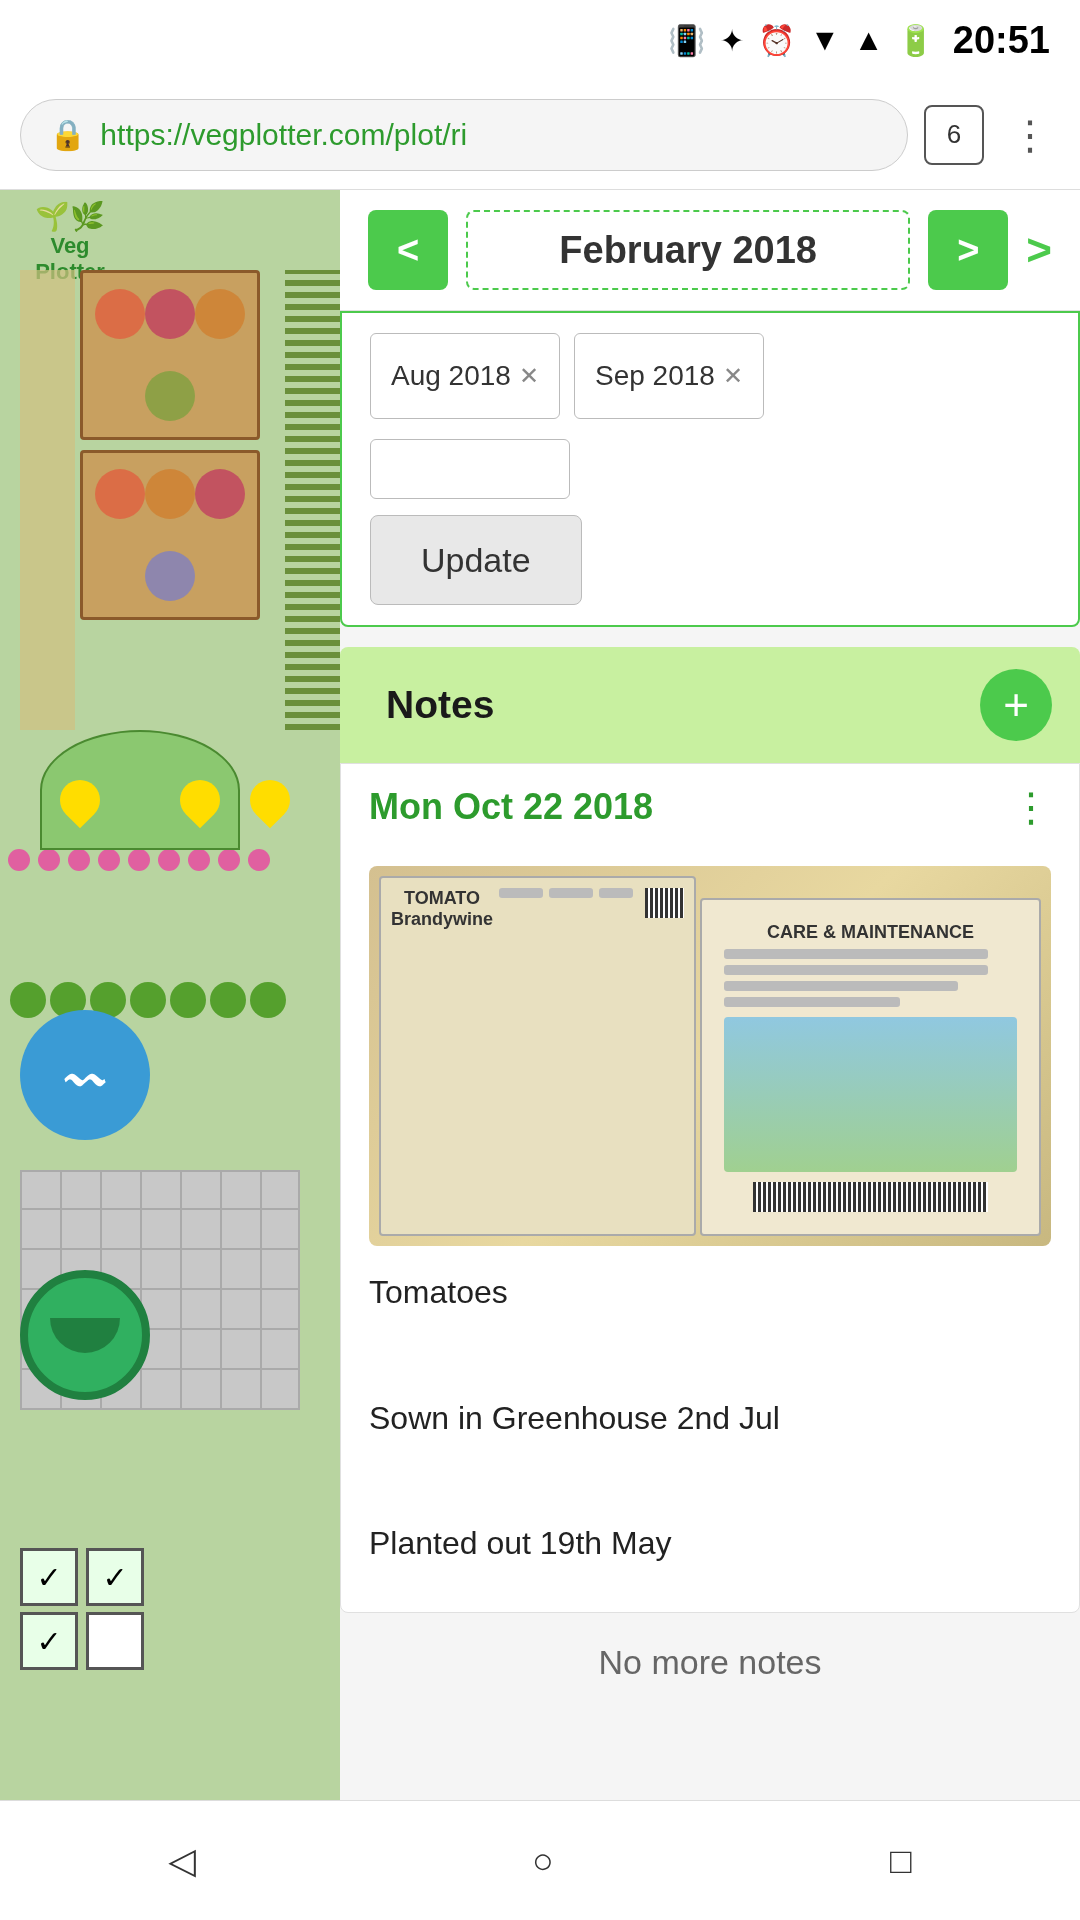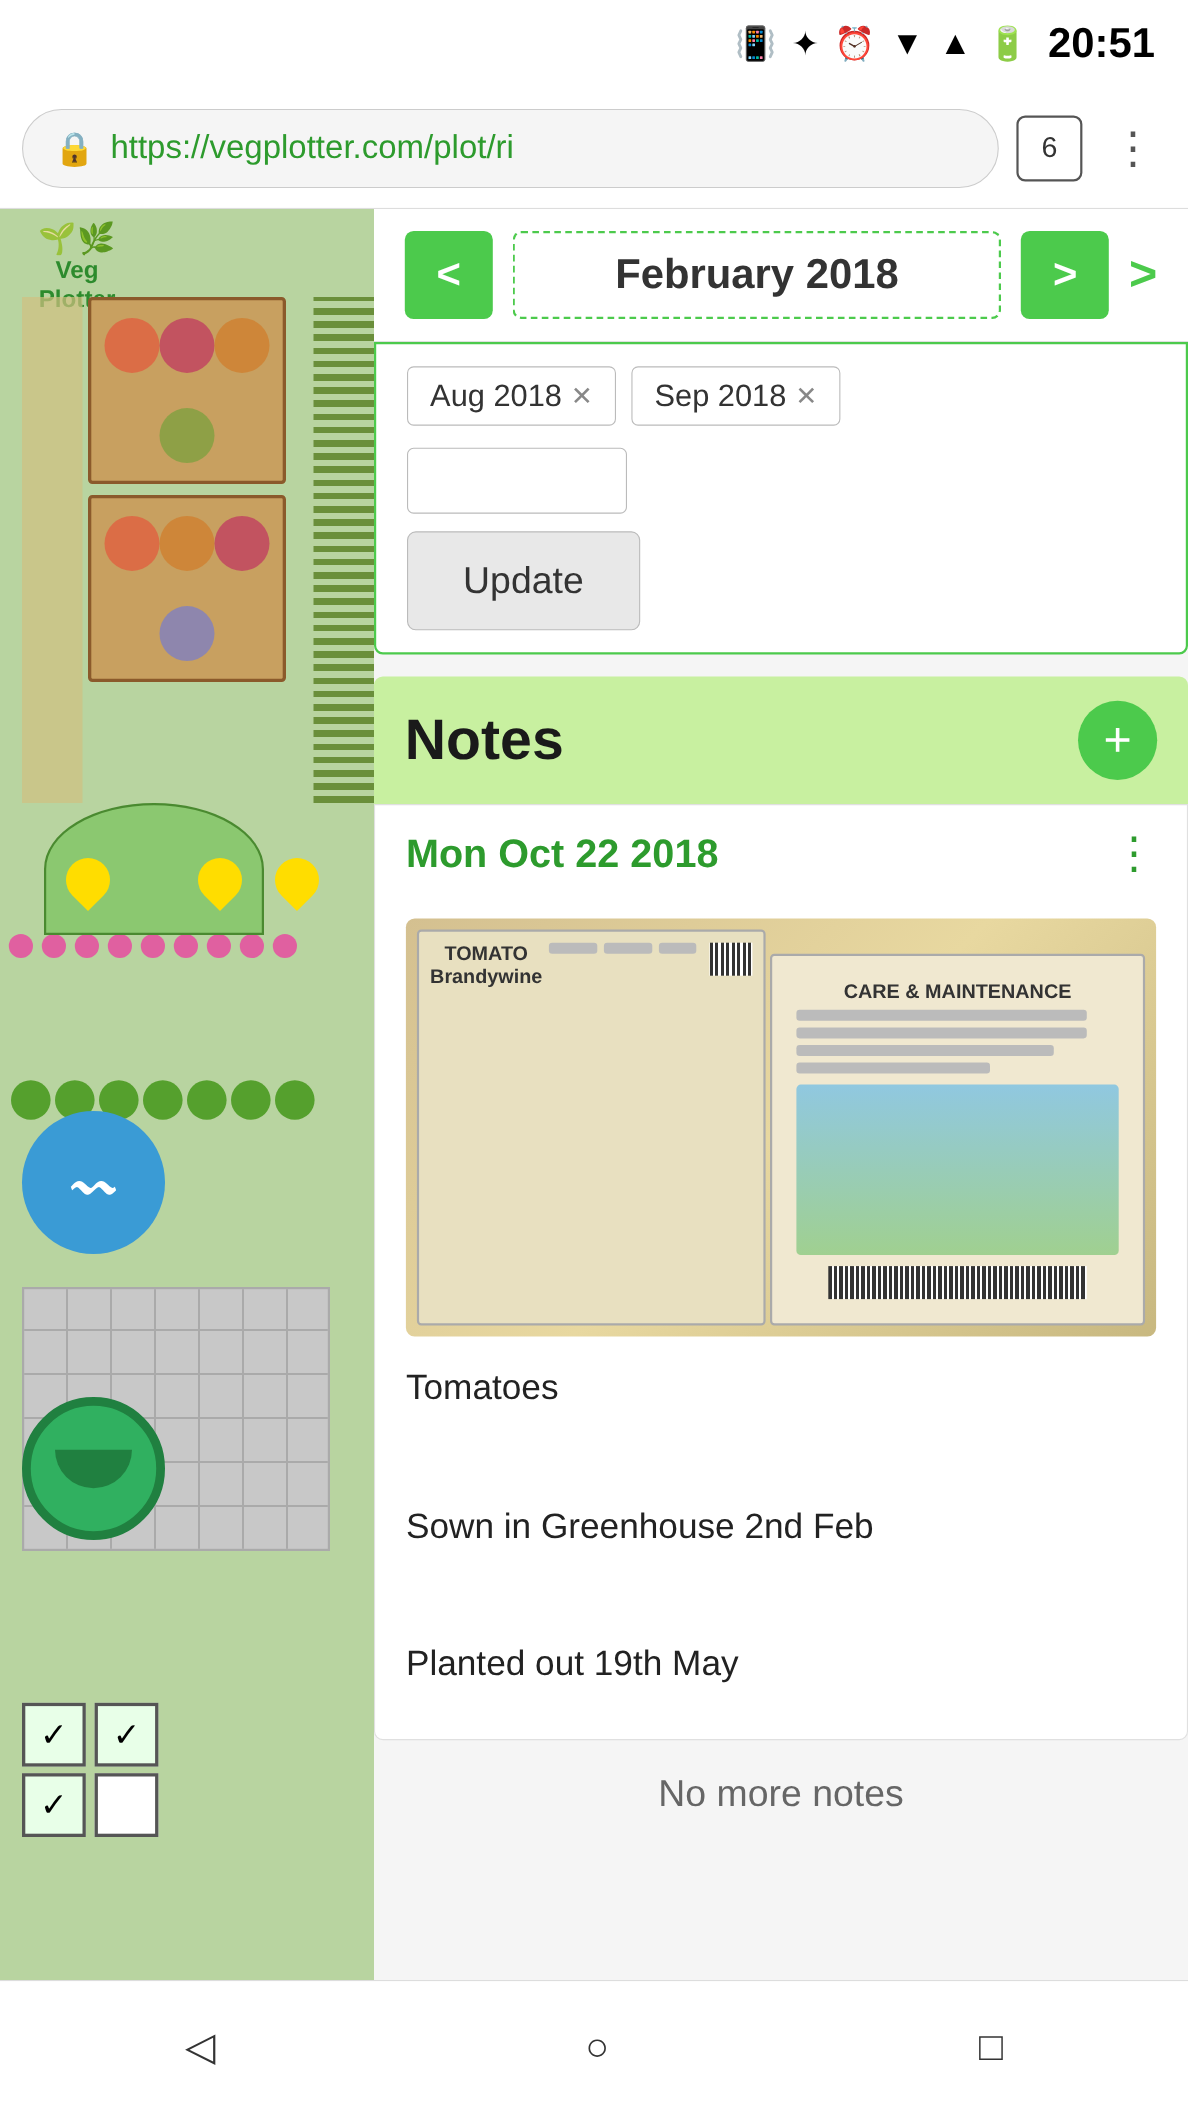--- a/index.html
+++ b/index.html
@@ -366,21 +366,21 @@
     .filter-tags {
       display: flex;
       flex-wrap: wrap;
       gap: 14px;
       margin-bottom: 20px;
     }
     .filter-tag {
       display: flex;
       align-items: center;
       gap: 8px;
-      padding: 10px 20px;
+      padding: 26px 20px;
       border: 1px solid #bbb;
       border-radius: 6px;
       font-size: 28px;
       color: #333;
       background: #fff;
     }
     .tag-x {
       color: #888;
       font-size: 24px;
       cursor: pointer;
@@ -413,23 +413,24 @@
     .notes-header {
       background: #c8f0a0;
       padding: 22px 28px;
       display: flex;
       align-items: center;
       justify-content: space-between;
       margin-top: 20px;
       border-radius: 8px 8px 0 0;
     }
     .notes-title {
-      font-size: 52px;
+      font-size: 39px;
       font-weight: bold;
       color: #1a1a1a;
+      margin-left: 18px;
     }
     .add-btn {
       width: 72px;
       height: 72px;
       background: #4cca4c;
       border-radius: 50%;
       display: flex;
       align-items: center;
       justify-content: center;
       font-size: 44px;
@@ -717,21 +718,21 @@
             <div class="packet-line" style="width:80%"></div>
             <div class="packet-line" style="width:60%"></div>
             <div class="packet-map"></div>
             <div class="barcode"></div>
           </div>
         </div>
       </div>
 
       <div class="note-text-line">Tomatoes</div>
       <div class="note-text-line">&nbsp;</div>
-      <div class="note-text-line">Sown in Greenhouse 2nd Feb</div>
+      <div class="note-text-line">Sown in Greenhouse 2nd Jul</div>
       <div class="note-text-line">&nbsp;</div>
       <div class="note-text-line">Planted out 19th May</div>
     </div>
 
     <div class="no-more-notes">No more notes</div>
 
   </div>
 </div>
 
 <div class="bottom-nav">

